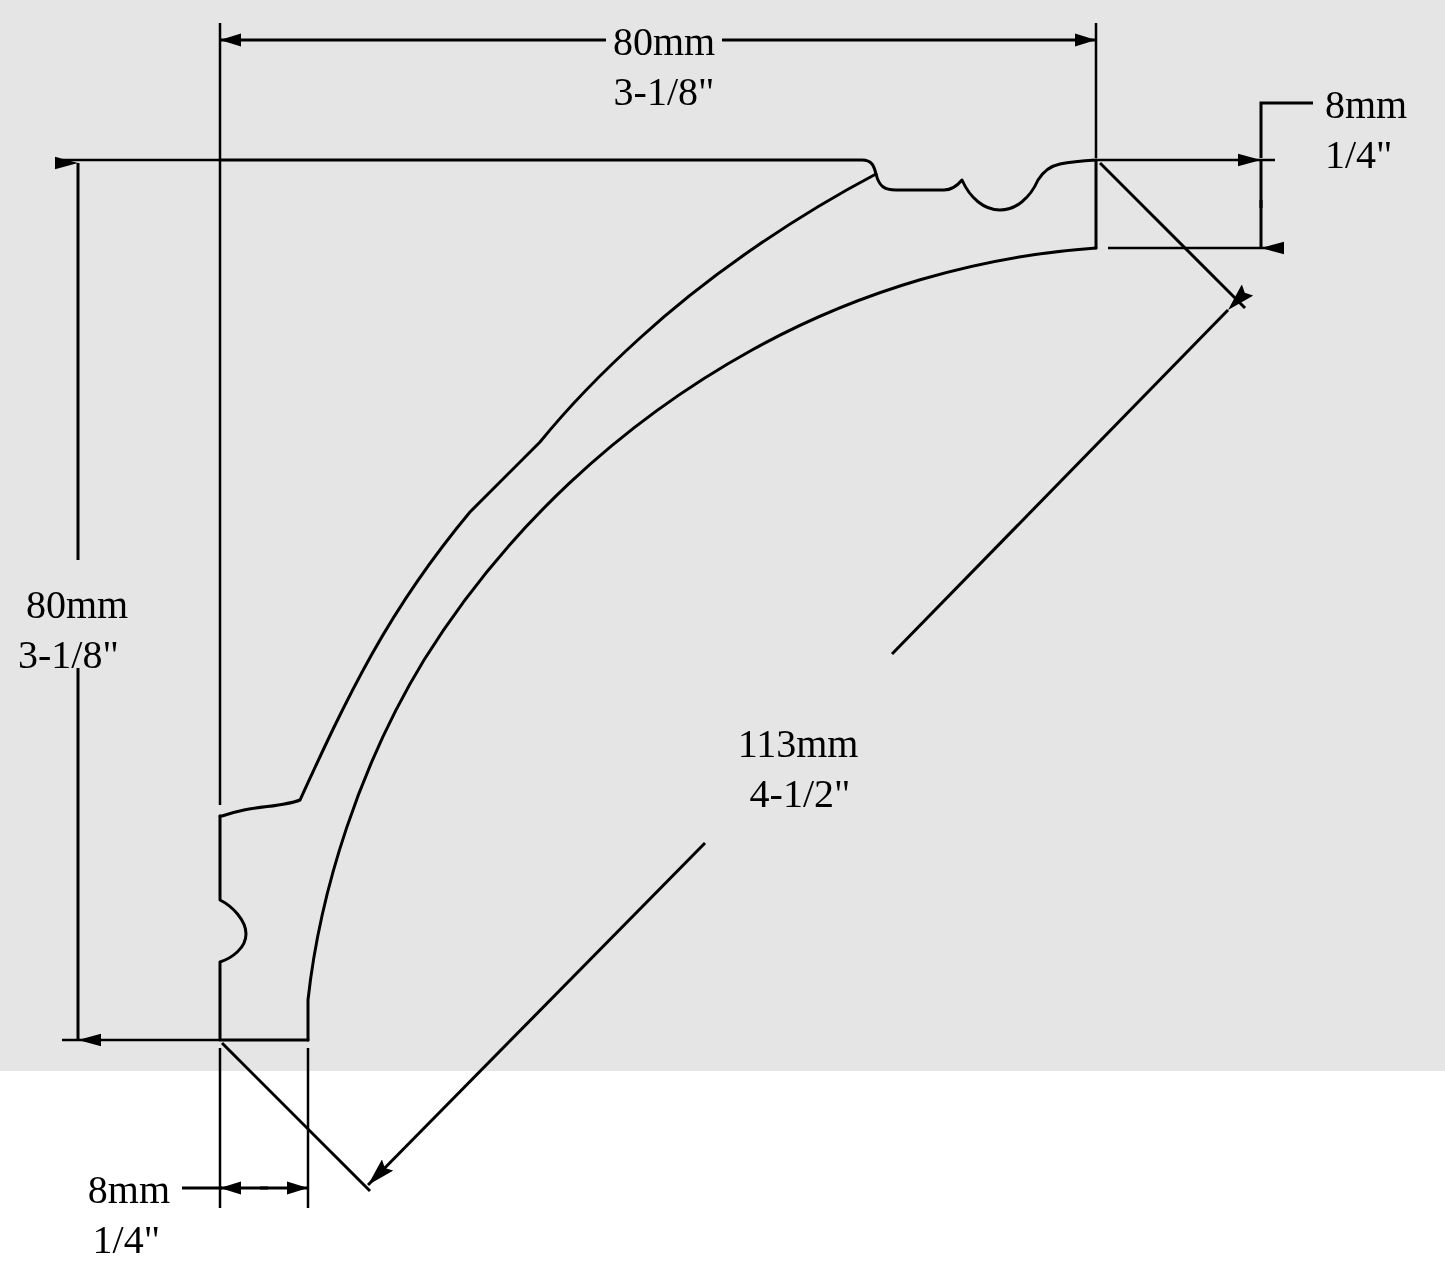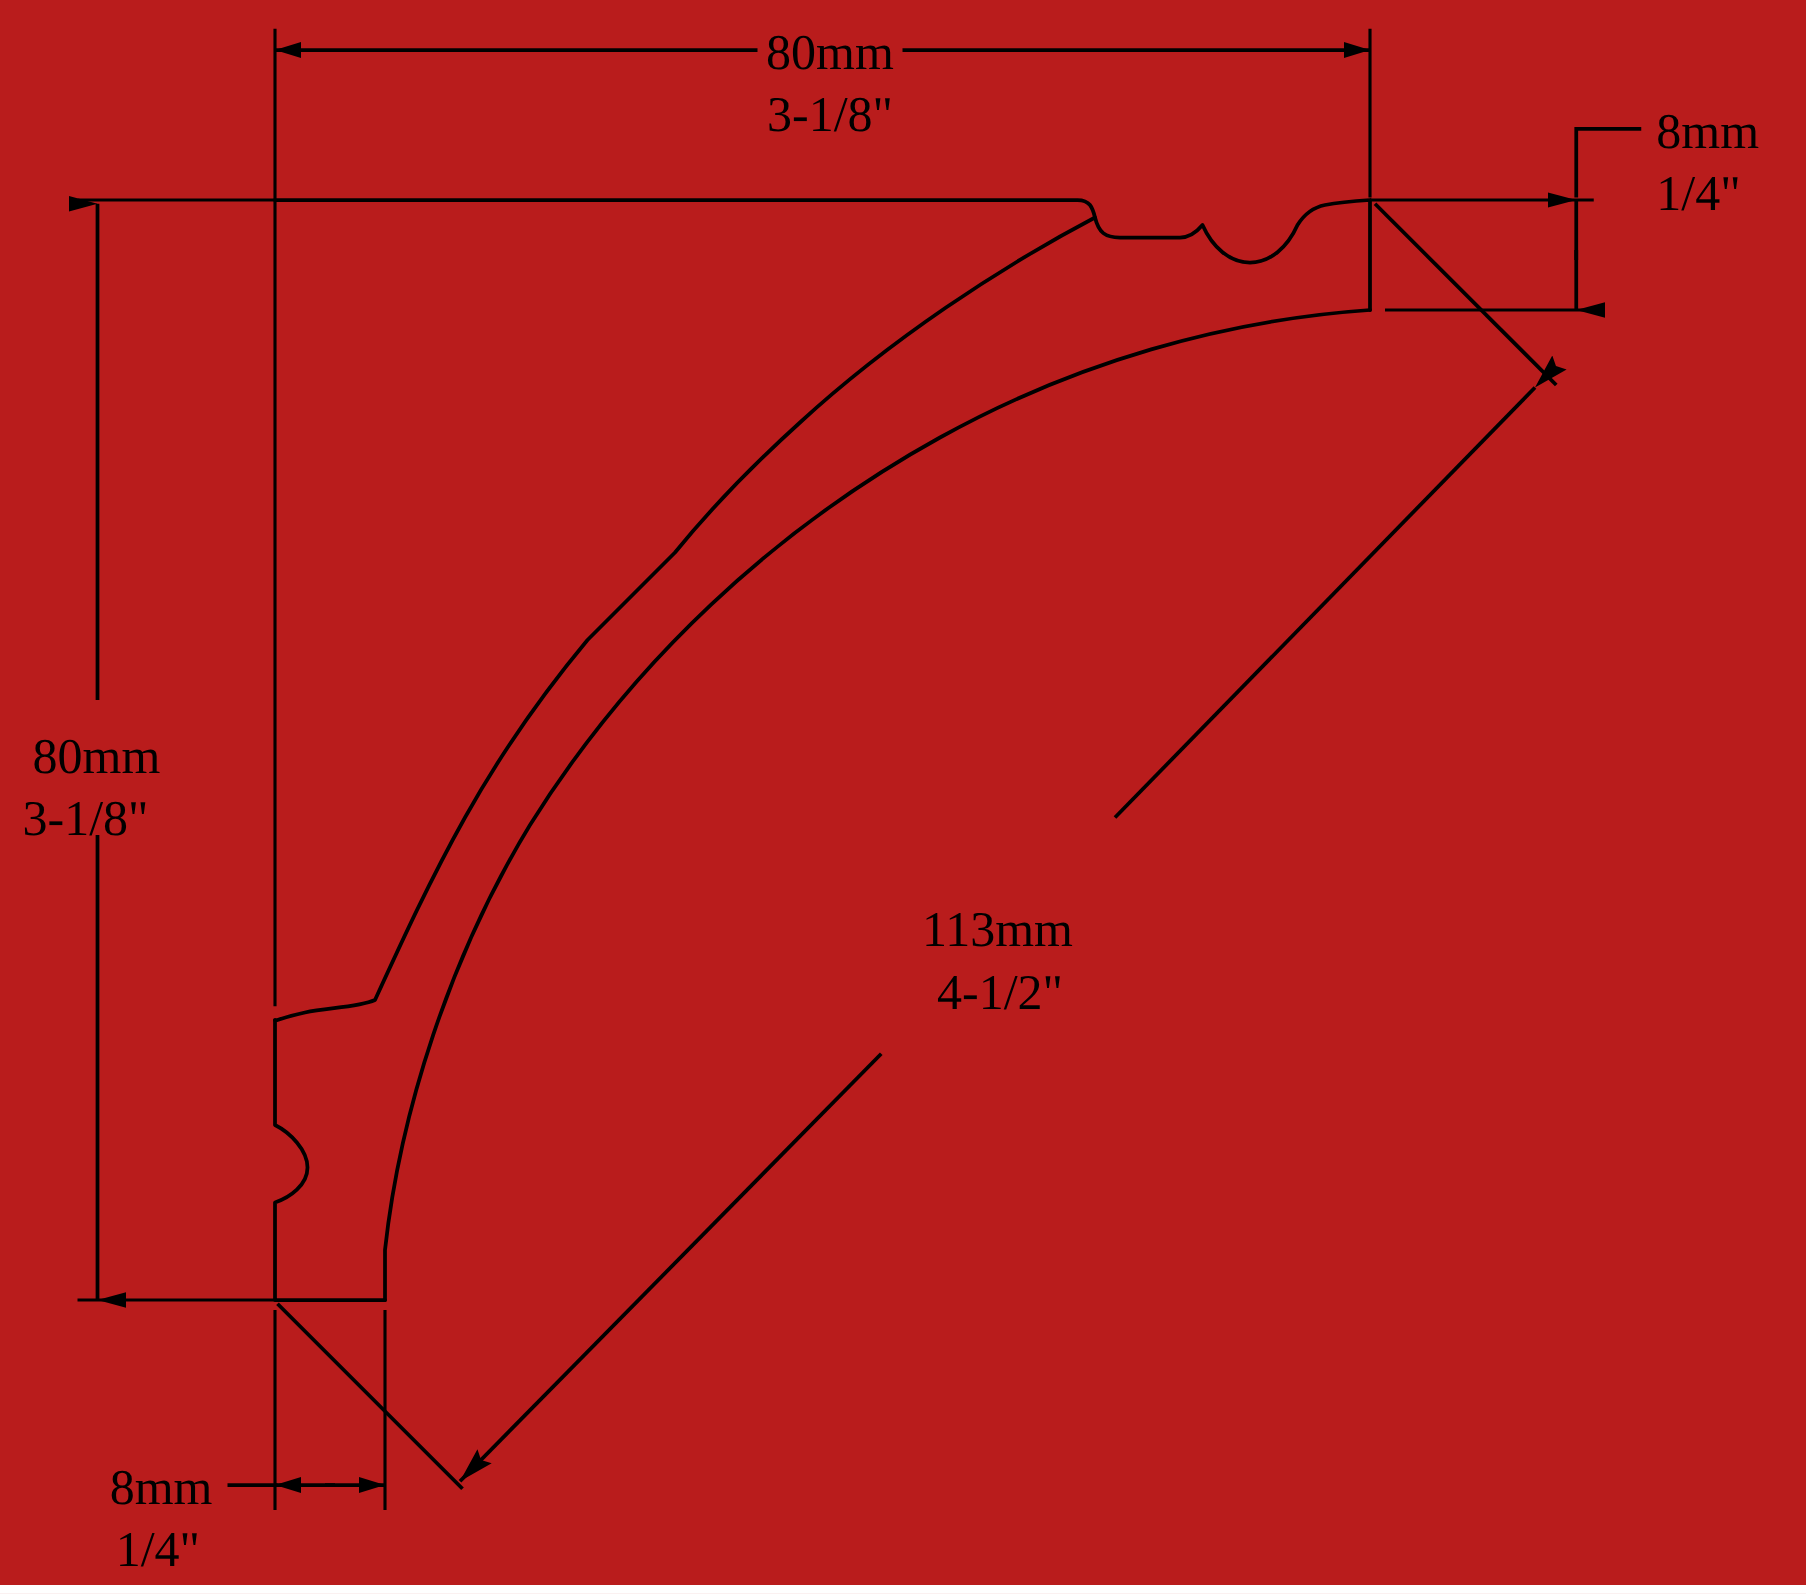--- a/index.html
+++ b/index.html
@@ -9,22 +9,22 @@
   }
   body {
     width: 1445px;
     height: 1275px;
     font-family: "Liberation Serif", "DejaVu Serif", serif;
     overflow: hidden;
   }
   #drawing-root {
     position: relative;
     width: 1445px;
-    height: 1268px;
-    background: #b91c1c;
+    height: 1071px;
+    background: #e5e5e5;
   }
   svg#technical-drawing {
     position: absolute;
     top: 0;
     left: 0;
     width: 1445px;
     height: 1275px;
     display: block;
   }
   .dim-text {

